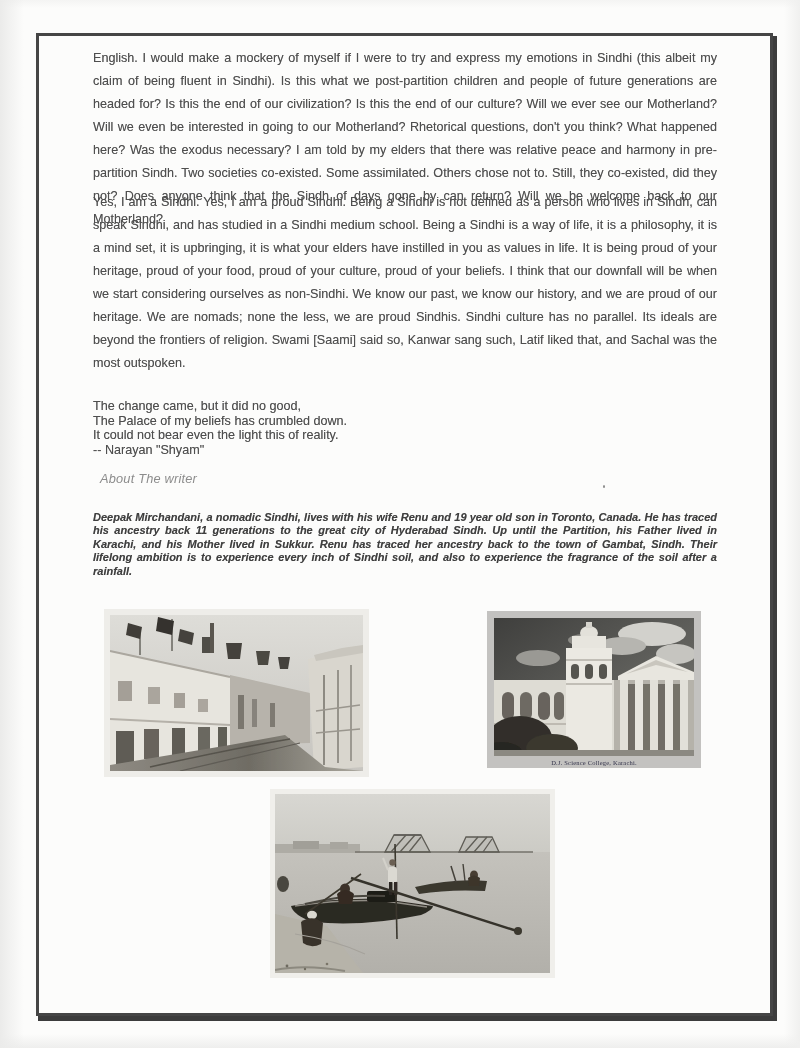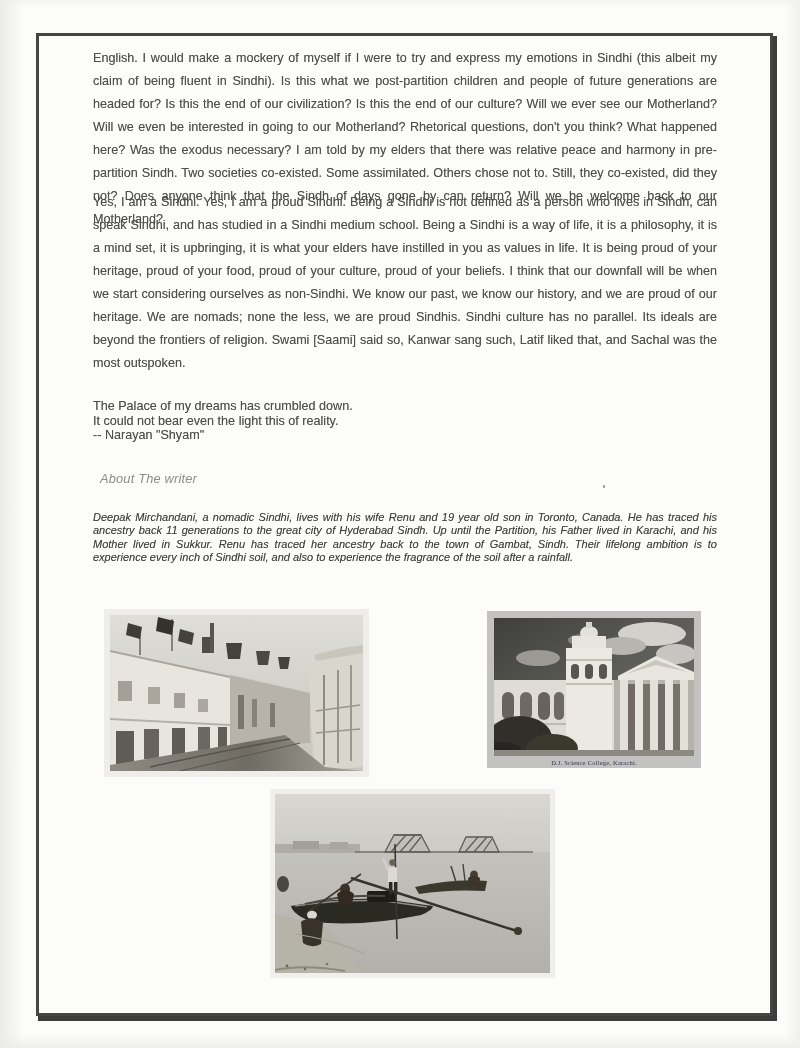--- a/index.html
+++ b/index.html
@@ -25,21 +25,21 @@
     color:#4e4e4e;text-shadow:0 0 0.4px rgba(90,90,90,0.55);
   }
   .poem{position:absolute;left:93px;width:624px;}
   .poem-line{font-size:12.6px;line-height:14.7px;color:#4e4e4e;text-shadow:0 0 0.4px rgba(90,90,90,0.55);}
   .about-heading{
     position:absolute;left:100px;margin:0;font-size:12.8px;font-style:italic;
     color:#8c8c8c;letter-spacing:0.2px;
   }
   .bio{
     position:absolute;left:93px;width:624px;margin:0;
-    font-size:11px;line-height:13.4px;font-weight:normal;font-style:italic;
+    font-size:11px;line-height:13.4px;font-weight:bold;font-style:italic;
     text-align:justify;color:#3f3f3f;text-shadow:0 0 0.4px rgba(70,70,70,0.5);
   }
   .speck{position:absolute;left:603px;top:485px;width:2px;height:3px;background:#8a8a8a;border-radius:50%;}
   figure.photo{position:absolute;margin:0;box-sizing:border-box;}
   .photo-left{left:104px;top:609px;width:265px;height:168px;background:#eeede9;padding:6px;}
   .photo-right{left:487px;top:611px;width:214px;height:157px;background:#c3c2c0;padding:7px 7px 12px 7px;}
   .photo-bottom{left:270px;top:789px;width:285px;height:189px;background:#f0efeb;padding:5px;}
   figure.photo svg{display:block;width:100%;height:100%;}
   .photo-caption{
     position:absolute;left:0;bottom:2px;width:100%;text-align:center;
@@ -50,21 +50,22 @@
 </head>
 <body>
 
 <div class="page">
   <div class="frame"></div>
 
   <p class="body-text" style="top:47px">English. I would make a mockery of myself if I were to try and express my emotions in Sindhi (this albeit my claim of being fluent in Sindhi). Is this what we post-partition children and people of future generations are headed for? Is this the end of our civilization? Is this the end of our culture? Will we ever see our Motherland? Will we even be interested in going to our Motherland? Rhetorical questions, don't you think? What happened here? Was the exodus necessary? I am told by my elders that there was relative peace and harmony in pre-partition Sindh. Two societies co-existed. Some assimilated. Others chose not to. Still, they co-existed, did they not? Does anyone think that the Sindh of days gone by can return? Will we be welcome back to our Motherland?</p>
   <p class="body-text" style="top:191px">Yes, I am a Sindhi. Yes, I am a proud Sindhi. Being a Sindhi is not defined as a person who lives in Sindh, can speak Sindhi, and has studied in a Sindhi medium school. Being a Sindhi is a way of life, it is a philosophy, it is a mind set, it is upbringing, it is what your elders have instilled in you as values in life. It is being proud of your heritage, proud of your food, proud of your culture, proud of your beliefs. I think that our downfall will be when we start considering ourselves as non-Sindhi. We know our past, we know our history, and we are proud of our heritage. We are nomads; none the less, we are proud Sindhis. Sindhi culture has no parallel. Its ideals are beyond the frontiers of religion. Swami [Saami] said so, Kanwar sang such, Latif liked that, and Sachal was the most outspoken.</p>
 
   <div class="poem" style="top:399px">
-    <div class="poem-line">The Palace of my dreams has crumbled down.</div>
+    <div class="poem-line">The change came, but it did no good,</div>
+    <div class="poem-line">The Palace of my beliefs has crumbled down.</div>
     <div class="poem-line">It could not bear even the light this of reality.</div>
     <div class="poem-line">-- Narayan "Shyam"</div>
   </div>
 
   <p class="about-heading" style="top:471px">About The writer</p>
   <span class="speck"></span>
   <p class="bio" style="top:511px">Deepak Mirchandani, a nomadic Sindhi, lives with his wife Renu and 19 year old son in Toronto, Canada. He has traced his ancestry back 11 generations to the great city of Hyderabad Sindh. Up until the Partition, his Father lived in Karachi, and his Mother lived in Sukkur. Renu has traced her ancestry back to the town of Gambat, Sindh. Their lifelong ambition is to experience every inch of Sindhi soil, and also to experience the fragrance of the soil after a rainfall.</p>
 
   <figure class="photo photo-left">
     <svg viewBox="0 0 253 156" preserveAspectRatio="none">

